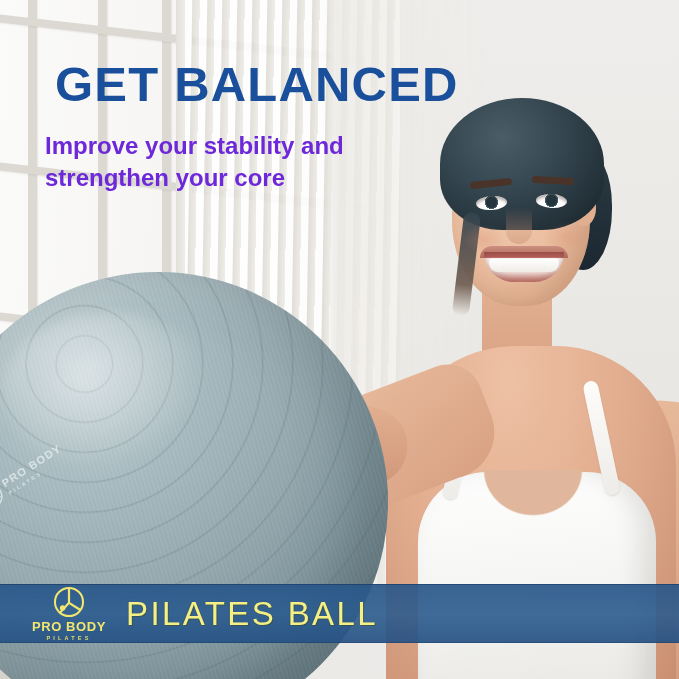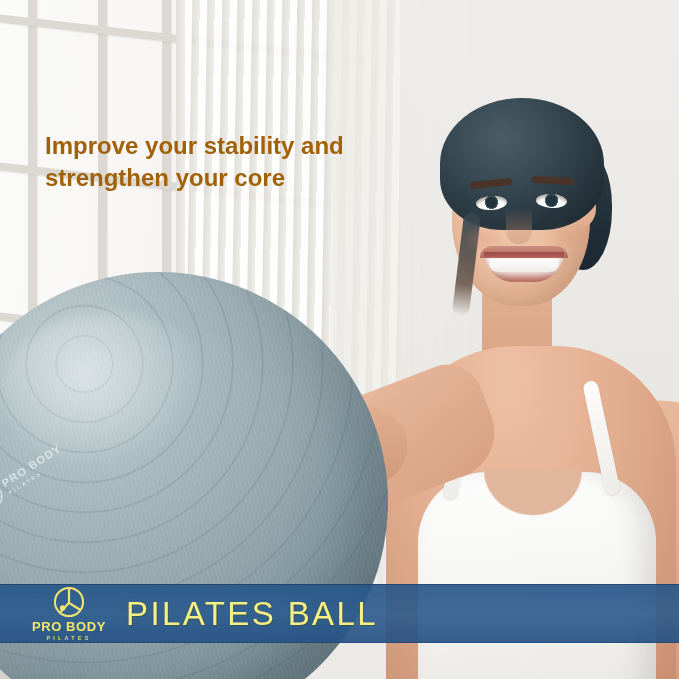--- a/index.html
+++ b/index.html
@@ -253,21 +253,21 @@
   
   .headline{
     position:absolute;left:55px;top:60px;
     font-size:49px;font-weight:700;letter-spacing:1.2px;
     color:#1a4f9c;line-height:1;
     white-space:nowrap;
   }
   .subhead{
     position:absolute;left:45px;top:130px;
     font-size:24px;font-weight:700;line-height:1.32;
-    color:#a16207;
+    color:#6d28d9;
     white-space:pre-line;
   }
 
   
   .banner{
     position:absolute;left:0;top:584px;width:679px;height:57px;
     background:linear-gradient(180deg,
         rgba(40,86,137,.92) 0%,
         rgba(44,92,142,.90) 50%,
         rgba(38,82,132,.93) 100%);
@@ -368,20 +368,21 @@
         <path d="M20 6 L20 21 M20 21 L9 32 M20 21 L32 28" fill="none" stroke="#e9f1f3" stroke-width="2.4" stroke-linecap="round"></path>
         <circle cx="12" cy="27" r="3" fill="#e9f1f3"></circle>
       </svg>
       <div>
         <div class="bm-txt">PRO BODY</div>
         <div class="bm-sub">PILATES</div>
       </div>
     </div>
   </div>
 
+  <div class="headline">GET BALANCED</div>
   <div class="subhead">Improve your stability and
 strengthen your core</div>
 
   <div class="banner">
     <div class="banner-logo">
       <svg class="bl-emb" viewBox="0 0 40 40">
         <circle cx="20" cy="20" r="16.5" fill="none" stroke="#f2e66e" stroke-width="2.4"></circle>
         <path d="M20 5.5 L20 21 M20 21 L9.5 32.5 M20 21 L32 28.5" fill="none" stroke="#f2e66e" stroke-width="2.6" stroke-linecap="round"></path>
         <circle cx="12.5" cy="27" r="3.2" fill="#f2e66e"></circle>
       </svg>

